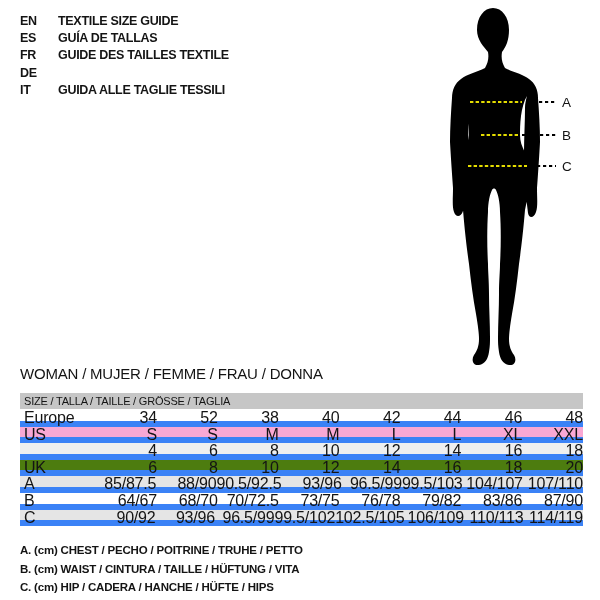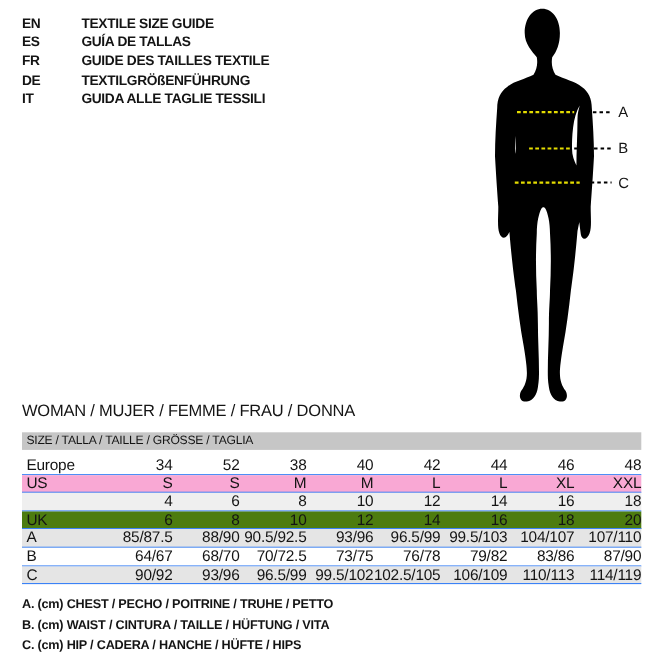--- a/index.html
+++ b/index.html
@@ -6,38 +6,38 @@
   body{
     width:600px;height:600px;background:#ffffff;
     font-family:"Liberation Sans",sans-serif;color:#141414;
     position:relative;overflow:hidden;
   }
   .page{position:absolute;inset:0;background:#ffffff;}
 
   
   .titles{position:absolute;left:20px;top:13px;}
   .title-row{display:flex;height:17.2px;line-height:17.2px;
-    font-size:12.5px;font-weight:bold;letter-spacing:-0.3px;white-space:nowrap;gap:16px;}
+    font-size:12.5px;font-weight:bold;letter-spacing:-0.3px;white-space:nowrap;}
   .title-code{width:38px;flex:0 0 38px;}
 
   
   .figure{position:absolute;left:428px;top:2px;width:160px;height:380px;}
   .figure svg{width:100%;height:100%;display:block;}
   .mlabel{font-size:13.5px;fill:#141414;}
 
   
   .section-title{position:absolute;left:20px;top:365px;
     font-size:15px;font-weight:normal;letter-spacing:-0.2px;white-space:nowrap;}
 
   
   .table-wrap{position:absolute;left:20px;top:393px;width:563px;}
   .thead{height:16px;line-height:16px;font-size:11px;letter-spacing:-0.2px;
-    padding-left:4px;box-sizing:border-box;margin-bottom:6px;white-space:nowrap;}
-  .trow{display:flex;height:16.6px;line-height:15.6px;font-size:14px;
-    letter-spacing:-0.2px;border-bottom:1px solid #3b82f6;box-sizing:border-box;}
+    padding-left:4px;box-sizing:border-box;margin-bottom:1px;white-space:nowrap;}
+  .trow{display:flex;height:16.6px;line-height:15.6px;font-size:16px;
+    letter-spacing:-0.2px;border-bottom:6px solid #3b82f6;box-sizing:border-box;}
   .tlabel{width:76px;flex:0 0 76px;padding-left:4px;box-sizing:border-box;}
   .tcell{flex:1;text-align:right;}
 
   
   .legend{position:absolute;left:20px;top:541px;}
   .legend-row{height:18.5px;line-height:18.5px;font-size:11.5px;
     font-weight:bold;letter-spacing:-0.2px;white-space:nowrap;}
 </style>
 </head>
 <body>
@@ -52,21 +52,20 @@
       <div class="title-row">
         <span class="title-code">ES</span>
         <span class="title-text">GUÍA DE TALLAS</span>
       </div>
       <div class="title-row">
         <span class="title-code">FR</span>
         <span class="title-text">GUIDE DES TAILLES TEXTILE</span>
       </div>
       <div class="title-row">
         <span class="title-code">DE</span>
-        <span class="title-text">TEXTILGRÖßENFÜHRUNG</span>
       </div>
       <div class="title-row">
         <span class="title-code">IT</span>
         <span class="title-text">GUIDA ALLE TAGLIE TESSILI</span>
       </div>
     </div>
 
   <div class="figure">
     <svg viewBox="0 0 160 380">
 

